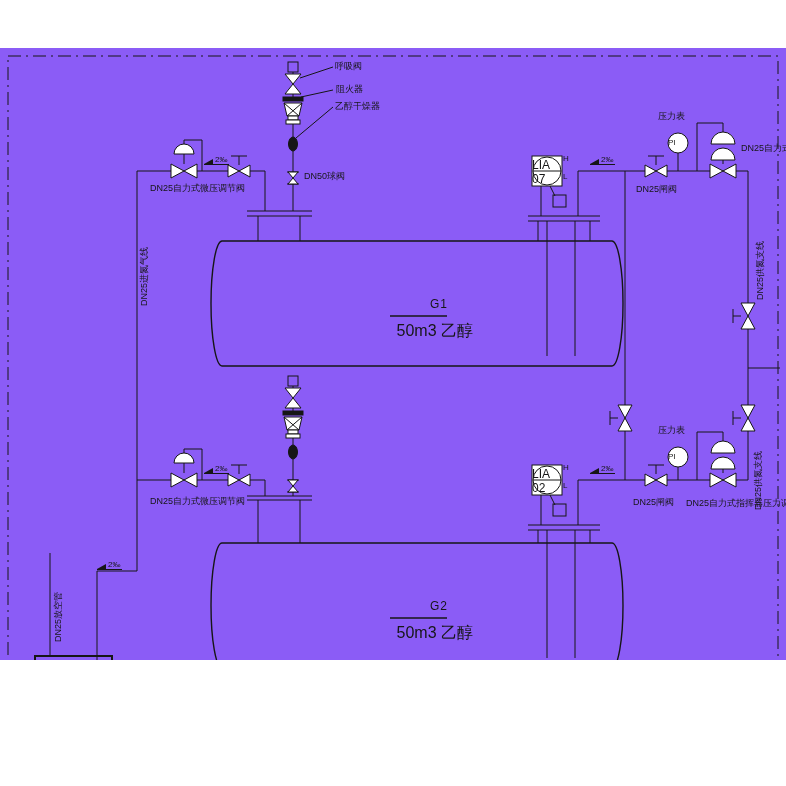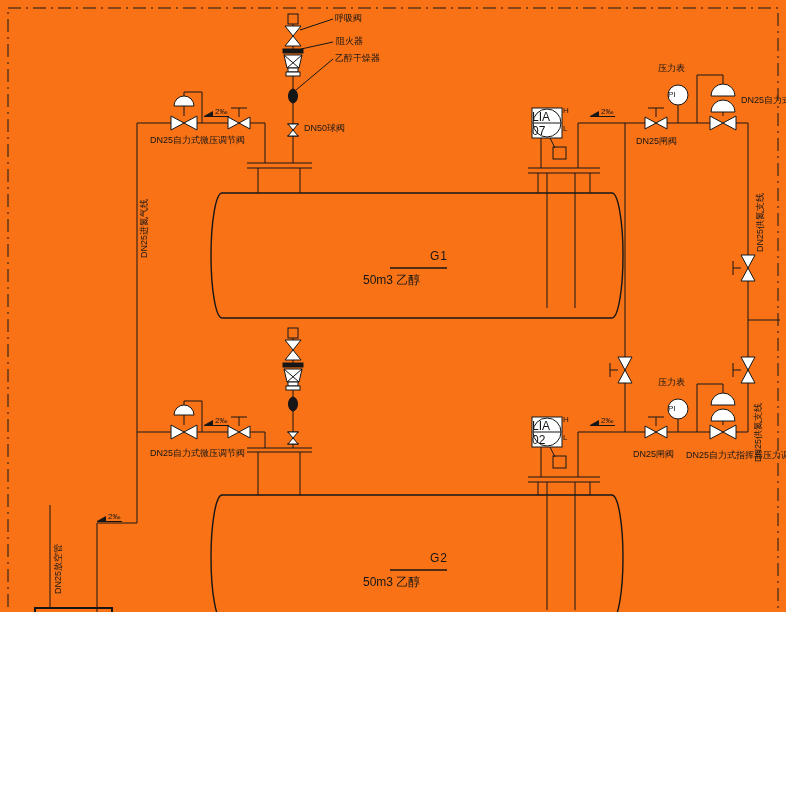--- a/index.html
+++ b/index.html
@@ -1,25 +1,25 @@
 <!DOCTYPE html>
 <html><head>
 <meta charset="utf-8">
 <style>
   html,body{margin:0;padding:0;background:#fff;}
   #stage{
-    position:relative;width:786px;height:612px;background:#f97316;
-    overflow:hidden;font-family:"Liberation Sans","DejaVu Sans",sans-serif;color:#161616;
+    position:relative;width:786px;height:612px;background:#8b5cf6;
+    overflow:hidden;font-family:"Liberation Sans","DejaVu Sans",sans-serif;color:#161616;margin-top:48px;
   }
   #linework{position:absolute;left:0;top:0;}
   .lbl{position:absolute;font-size:9px;line-height:1.15;white-space:nowrap;color:#161616;}
   .vlbl{transform:rotate(-90deg);transform-origin:0 0;}
   .sm{font-size:8px;}
   .tankid{font-size:12px;width:60px;text-align:right;letter-spacing:1px;}
-  .cap{font-size:12px;width:110px;text-align:left;}
+  .cap{font-size:16px;width:110px;text-align:right;}
   .inst{width:30px;text-align:left;font-size:12px;letter-spacing:0;}
   .pi{width:20px;text-align:left;font-size:8px;}
   .slope{
     position:absolute;height:14px;display:flex;align-items:flex-end;gap:2px;
     border-bottom:1px solid #161616;padding:0 2px 0 0;font-size:8px;line-height:1;
   }
   .slope::before{
     content:"";display:block;width:0;height:0;margin-bottom:0;
     border-left:9px solid transparent;border-bottom:5px solid #161616;
   }

